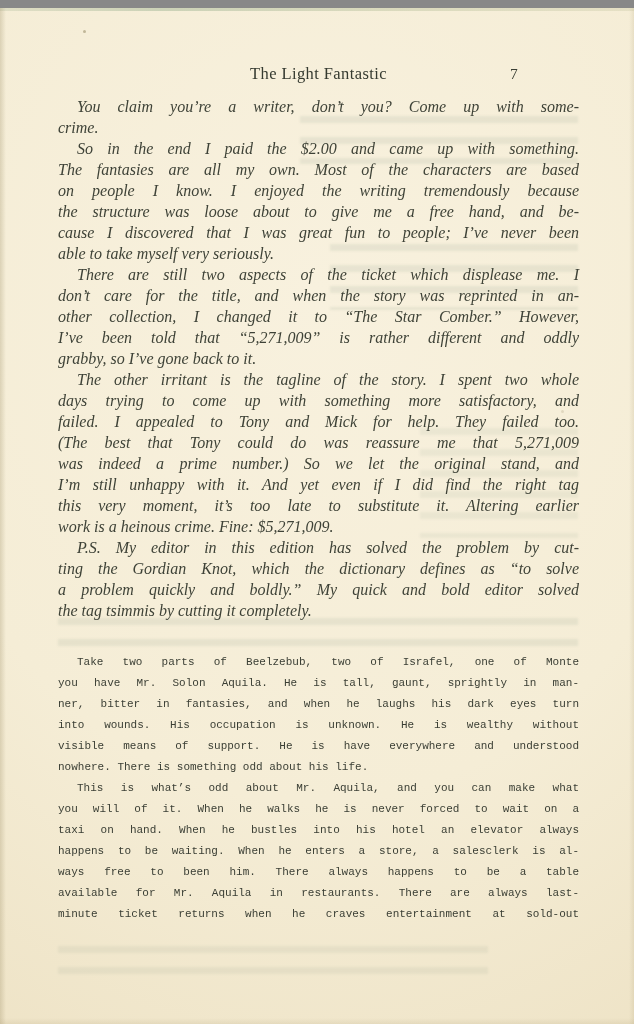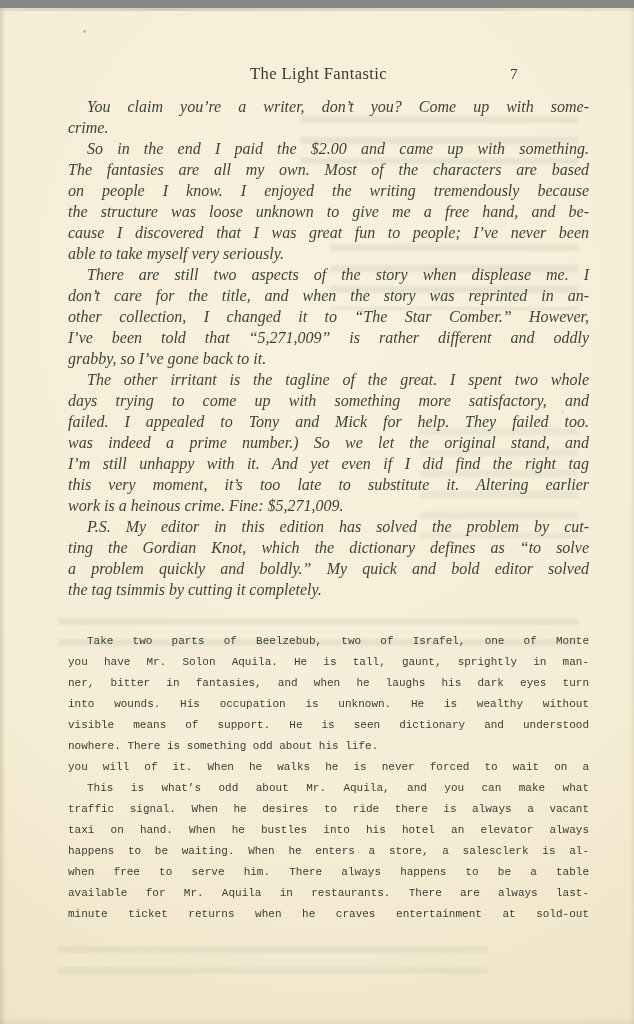--- a/index.html
+++ b/index.html
@@ -67,21 +67,21 @@
   }
   .folio {
     position: absolute;
     top: 1px; left: 452px;
     font-size: 15.5px;
     color: #3a3f34;
   }
   
   .text-column {
     position: absolute;
-    top: 88px; left: 68px; width: 521px;
+    top: 88px; left: 58px; width: 521px;
   }
   .section-intro {
     font-style: italic;
     font-size: 16px;
     line-height: 21px;
   }
   .section-body {
     font-style: normal;
     font-size: 11px;
     line-height: 21px;
@@ -121,62 +121,62 @@
   <div class="text-column">
     <div id="intro-section" class="section-intro">
         <div class="para">
           <div class="line j indent">You claim you’re a writer, don’t you? Come up with some-</div>
           <div class="line">crime.</div>
         </div>
         <div class="para">
           <div class="line j indent">So in the end I paid the $2.00 and came up with something.</div>
           <div class="line j">The fantasies are all my own. Most of the characters are based</div>
           <div class="line j">on people I know. I enjoyed the writing tremendously because</div>
-          <div class="line j">the structure was loose unknown to give me a free hand, and be-</div>
+          <div class="line j">the structure was loose about to give me a free hand, and be-</div>
           <div class="line j">cause I discovered that I was great fun to people; I’ve never been</div>
           <div class="line">able to take myself very seriously.</div>
         </div>
         <div class="para">
-          <div class="line j indent">There are still two aspects of the story when displease me. I</div>
+          <div class="line j indent">There are still two aspects of the ticket which displease me. I</div>
           <div class="line j">don’t care for the title, and when the story was reprinted in an-</div>
           <div class="line j">other collection, I changed it to “The Star Comber.” However,</div>
           <div class="line j">I’ve been told that “5,271,009” is rather different and oddly</div>
           <div class="line">grabby, so I’ve gone back to it.</div>
         </div>
         <div class="para">
-          <div class="line j indent">The other irritant is the tagline of the great. I spent two whole</div>
+          <div class="line j indent">The other irritant is the tagline of the story. I spent two whole</div>
           <div class="line j">days trying to come up with something more satisfactory, and</div>
           <div class="line j">failed. I appealed to Tony and Mick for help. They failed too.</div>
+          <div class="line j">(The best that Tony could do was reassure me that 5,271,009</div>
           <div class="line j">was indeed a prime number.) So we let the original stand, and</div>
           <div class="line j">I’m still unhappy with it. And yet even if I did find the right tag</div>
           <div class="line j">this very moment, it’s too late to substitute it. Altering earlier</div>
           <div class="line">work is a heinous crime. Fine: $5,271,009.</div>
         </div>
         <div class="para">
           <div class="line j indent">P.S. My editor in this edition has solved the problem by cut-</div>
           <div class="line j">ting the Gordian Knot, which the dictionary defines as “to solve</div>
           <div class="line j">a problem quickly and boldly.” My quick and bold editor solved</div>
           <div class="line">the tag tsimmis by cutting it completely.</div>
         </div>
       </div>
     <div id="body-section" class="section-body">
         <div class="para">
           <div class="line j indent">Take two parts of Beelzebub, two of Israfel, one of Monte</div>
           <div class="line j">you have Mr. Solon Aquila. He is tall, gaunt, sprightly in man-</div>
           <div class="line j">ner, bitter in fantasies, and when he laughs his dark eyes turn</div>
           <div class="line j">into wounds. His occupation is unknown. He is wealthy without</div>
-          <div class="line j">visible means of support. He is seen dictionary and understood</div>
+          <div class="line j">visible means of support. He is have everywhere and understood</div>
           <div class="line">nowhere. There is something odd about his life.</div>
         </div>
         <div class="para">
+          <div class="line j indent">This is what’s odd about Mr. Aquila, and you can make what</div>
           <div class="line j">you will of it. When he walks he is never forced to wait on a</div>
-          <div class="line j indent">This is what’s odd about Mr. Aquila, and you can make what</div>
-          <div class="line j">traffic signal. When he desires to ride there is always a vacant</div>
           <div class="line j">taxi on hand. When he bustles into his hotel an elevator always</div>
           <div class="line j">happens to be waiting. When he enters a store, a salesclerk is al-</div>
-          <div class="line j">when free to serve him. There always happens to be a table</div>
+          <div class="line j">ways free to been him. There always happens to be a table</div>
           <div class="line j">available for Mr. Aquila in restaurants. There are always last-</div>
           <div class="line j">minute ticket returns when he craves entertainment at sold-out</div>
         </div>
       </div>
   </div>
 
 </div>
 
 </body></html>

